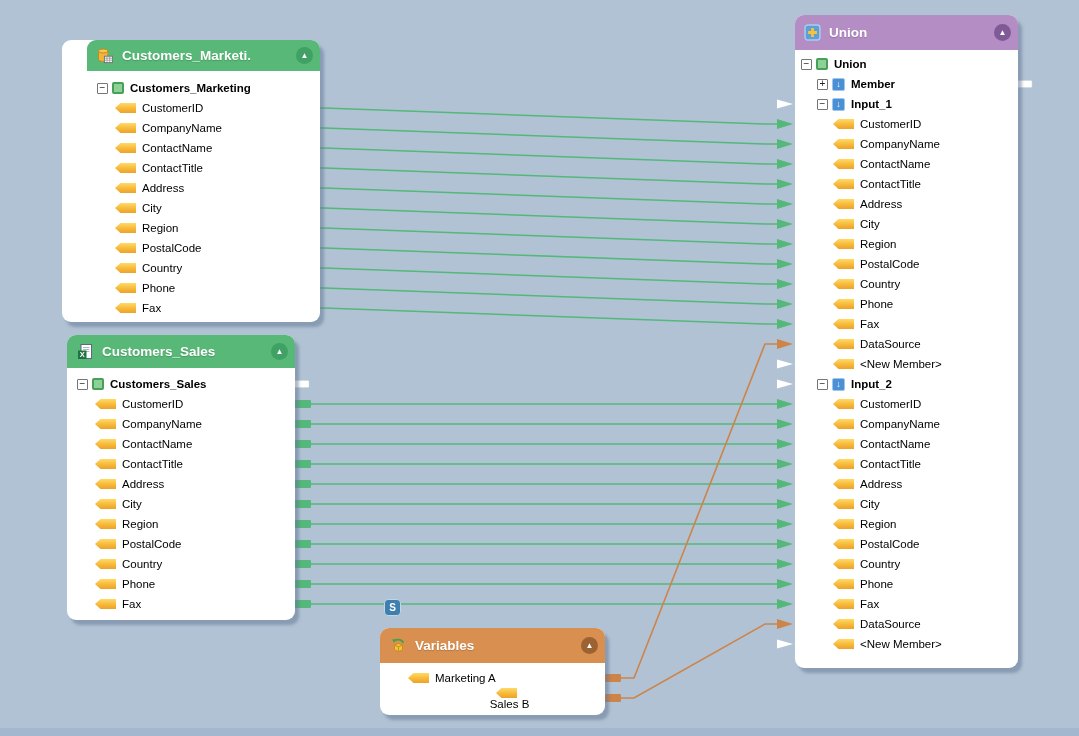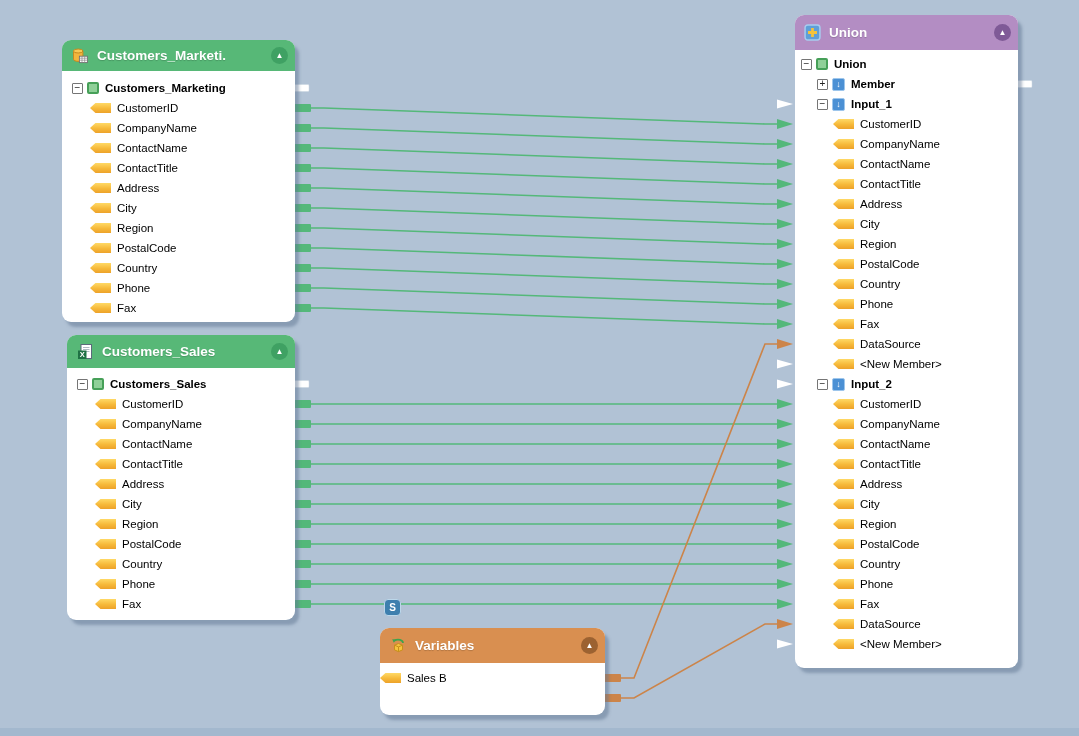--- a/index.html
+++ b/index.html
@@ -115,21 +115,21 @@
       <polygon points="777,499 793,504 777,509" fill="#54b87a"></polygon>
       <polygon points="777,519 793,524 777,529" fill="#54b87a"></polygon>
       <polygon points="777,539 793,544 777,549" fill="#54b87a"></polygon>
       <polygon points="777,559 793,564 777,569" fill="#54b87a"></polygon>
       <polygon points="777,579 793,584 777,589" fill="#54b87a"></polygon>
       <polygon points="777,599 793,604 777,609" fill="#54b87a"></polygon>
       <polygon points="777,619 793,624 777,629" fill="#cc8449"></polygon>
       <polygon points="777,639.5 793,644 777,648.5" fill="#ffffff"></polygon>
     </svg>
 
-  <div class="comp" style="left: 62px; top: 40px; width: 233px; height: 282px;">
+  <div class="comp" style="left: 62px; top: 40px; width: 233px; height: 282px; padding-left: 25px;">
     <div class="hdr" style="background: rgb(87, 184, 119); height: 31px;">
       <span class="hicon">
         <svg width="18" height="18" viewBox="0 0 18 18">
           <path d="M2.5 4v8.2c0 1.3 2.1 2.2 4.7 2.2s4.7-.9 4.7-2.2V4" fill="#f2b53c" stroke="#c58a1e"></path>
           <ellipse cx="7.2" cy="4" rx="4.7" ry="2" fill="#f8c855" stroke="#c58a1e"></ellipse>
           <rect x="8.4" y="9.2" width="8" height="6.4" fill="#fff" stroke="#6f6f6f" stroke-width="0.9"></rect>
           <path d="M8.4 11.2h8M8.4 13.2h8M11 9.2v6.4M13.7 9.2v6.4" stroke="#8a8a8a" stroke-width="0.7"></path>
         </svg>
         </span>
       <span class="htitle">Customers_Marketi.</span>
@@ -261,21 +261,25 @@
           <path d="M14 6c0-3-5-4.5-8.5-2.5" fill="none" stroke="#3fa34d" stroke-width="1.7"></path>
           <path d="M3.2 2.2 7.6 2.6 4.8 5.8 Z" fill="#3fa34d"></path>
           <path d="M5.5 8.2 9.5 6.5l4 1.7v4.7l-4 1.7-4-1.7Z" fill="#f6c23e" stroke="#c88f1a"></path>
           <path d="M5.5 8.2l4 1.7 4-1.7M9.5 9.9v4.7" stroke="#c88f1a" fill="none"></path>
         </svg>
         </span>
       <span class="htitle">Variables</span>
       <span class="collapse" style="background: rgb(156, 98, 49);">▲</span>
     </div>
     <div class="rows" style="padding-top: 5px;">
-        <div class="row" style="">
+        <div class="row" style="padding-left: 28px;">
+          <span class="ic-field"></span>
+          <span class="lbl">Marketing A</span>
+        </div>
+        <div class="row" style="padding-left: 28px; flex-direction: column;">
           <span class="ic-field"></span>
           <span class="lbl">Sales B</span>
         </div>
       </div>
   </div>
 
   <div class="comp" style="left: 795px; top: 15px; width: 223px; height: 653px;">
     <div class="hdr" style="background: rgb(179, 141, 195); height: 35px;">
       <span class="hicon">
         <svg width="17" height="17" viewBox="0 0 16 16">

